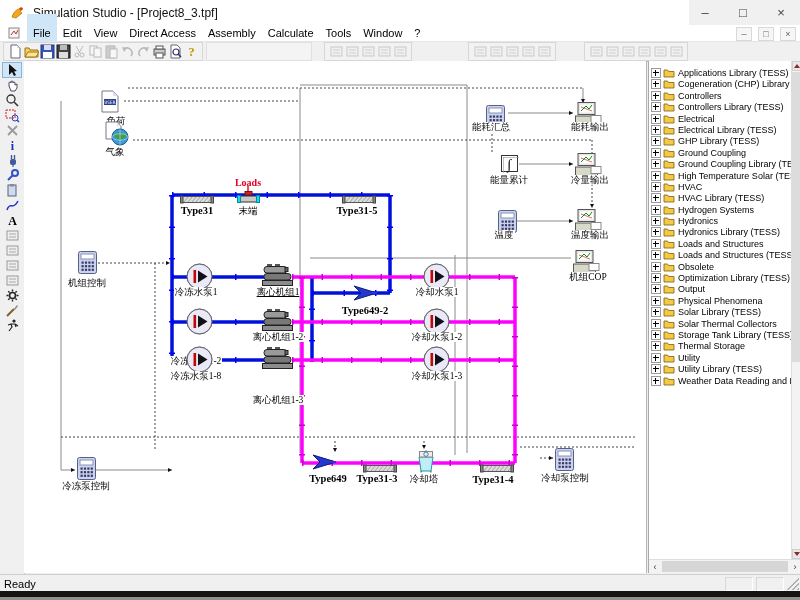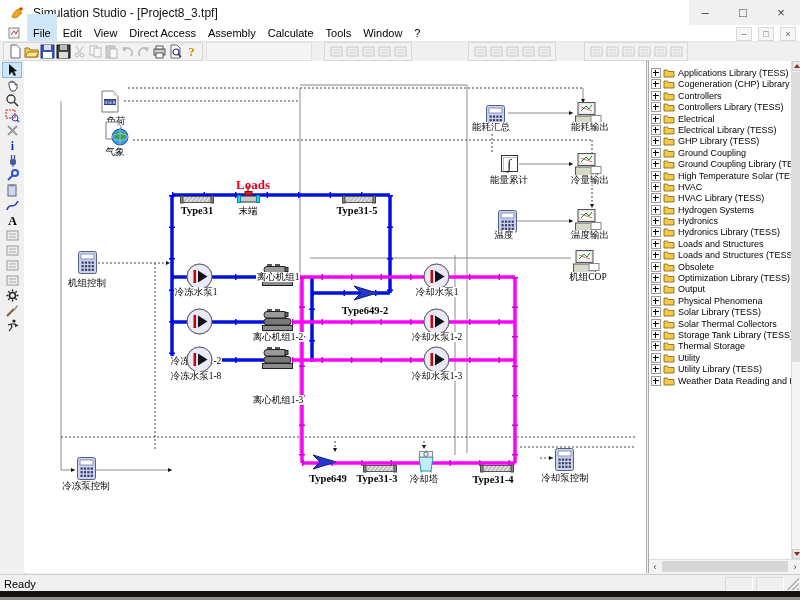--- a/index.html
+++ b/index.html
@@ -37,22 +37,22 @@
   .sb-ico.active{background:#cfe6f8;outline:1px solid #86b7dd;}
   
   .canvas{position:absolute;left:24px;top:61px;width:622px;height:512px;background:#ffffff;
           overflow:hidden;border-right:1px solid #b5b5b5;}
   #world{position:absolute;left:-24px;top:-61px;width:800px;height:600px;}
   .comp{position:absolute;}
   .comp-label{position:absolute;width:120px;text-align:center;font-family:"Liberation Serif",serif;
               font-size:9.5px;color:#000;line-height:10px;pointer-events:none;}
   .comp-label.typ{font-size:10.5px;font-weight:bold;}
   .comp-label span{background:#fff;padding:0 1px;}
-  .annot{position:absolute;width:44px;text-align:right;font-family:"Liberation Serif",serif;
-         font-size:13px;font-weight:bold;color:#e00020;}
+  .annot{position:absolute;width:44px;text-align:center;font-family:"Liberation Serif",serif;
+         font-size:10px;font-weight:bold;color:#e00020;}
   
   .tree-panel{position:absolute;left:648px;top:61px;width:152px;height:512px;background:#ffffff;
               border-left:1px solid #a9a9a9;}
   .tree-rows{position:absolute;left:2px;top:7px;right:10px;bottom:14px;overflow:hidden;}
   .tree-row{height:11.4px;display:flex;align-items:flex-start;white-space:nowrap;font-size:9px;color:#000;}
   .plusbox{flex:0 0 8px;height:8px;border:1px solid #9a9a9a;background:#fff;position:relative;margin-right:2px;}
   .plusbox:before,.plusbox:after{content:"";position:absolute;background:#000;}
   .plusbox:before{left:1px;right:1px;top:3px;height:1px;}
   .plusbox:after{top:1px;bottom:1px;left:3px;width:1px;}
   .tree-folder{flex:0 0 12px;height:10px;margin-right:3px;}
@@ -571,21 +571,21 @@
         </svg></div>
       <div class="comp-label" style="left: 136px; top: 371px;"><span>冷冻水泵1-8</span></div>
       <div class="comp" style="left: 262px; top: 264px;"><svg width="31" height="22" viewBox="0 0 31 22">
           <rect x="5" y="0" width="5" height="3" fill="#555"></rect>
           <rect x="13" y="0" width="5" height="3" fill="#555"></rect>
           <rect x="2" y="2.5" width="23" height="6.5" rx="3" fill="#9a9a9a" stroke="#222"></rect>
           <rect x="2" y="9.5" width="27" height="6.5" rx="3" fill="#787878" stroke="#222"></rect>
           <rect x="0.5" y="16.5" width="30" height="5" fill="#8c8c8c" stroke="#222"></rect>
           <rect x="23" y="3.5" width="3" height="4" fill="#666" stroke="#222"></rect>
         </svg></div>
-      <div class="comp-label" style="left: 218px; top: 272px;"><span>离心机组1</span></div>
+      <div class="comp-label" style="left: 218px; top: 287px; text-decoration: underline;"><span>离心机组1</span></div>
       <div class="comp" style="left: 262px; top: 309px;"><svg width="31" height="22" viewBox="0 0 31 22">
           <rect x="5" y="0" width="5" height="3" fill="#555"></rect>
           <rect x="13" y="0" width="5" height="3" fill="#555"></rect>
           <rect x="2" y="2.5" width="23" height="6.5" rx="3" fill="#9a9a9a" stroke="#222"></rect>
           <rect x="2" y="9.5" width="27" height="6.5" rx="3" fill="#787878" stroke="#222"></rect>
           <rect x="0.5" y="16.5" width="30" height="5" fill="#8c8c8c" stroke="#222"></rect>
           <rect x="23" y="3.5" width="3" height="4" fill="#666" stroke="#222"></rect>
         </svg></div>
       <div class="comp-label" style="left: 218px; top: 332px;"><span>离心机组1-2</span></div>
       <div class="comp" style="left: 262px; top: 347px;"><svg width="31" height="22" viewBox="0 0 31 22">

